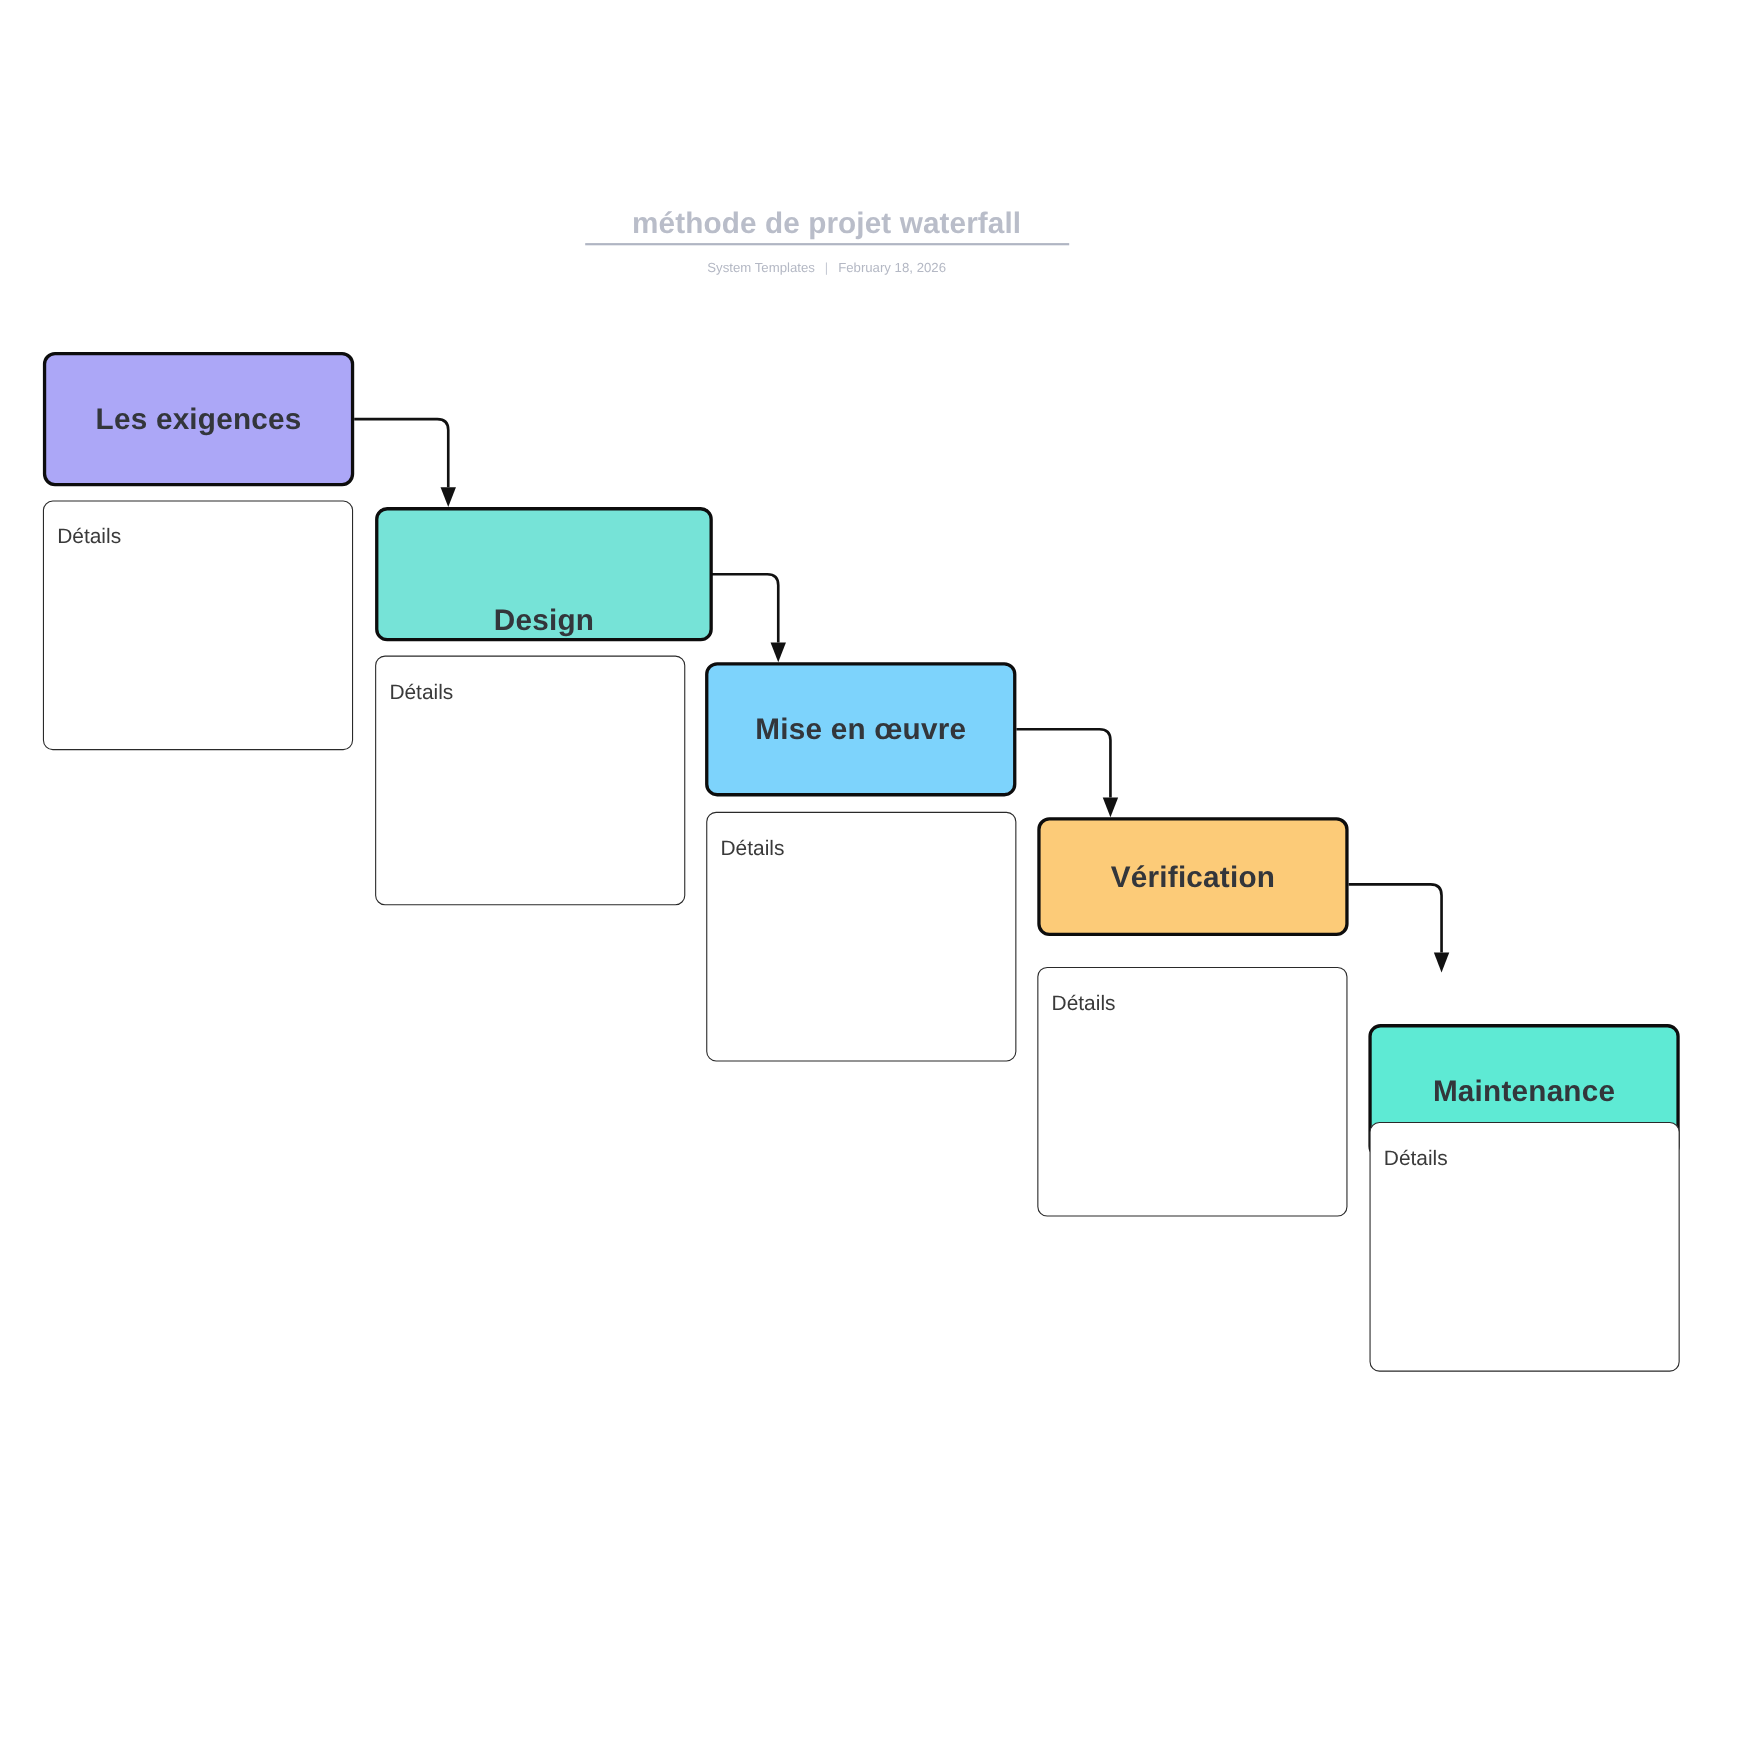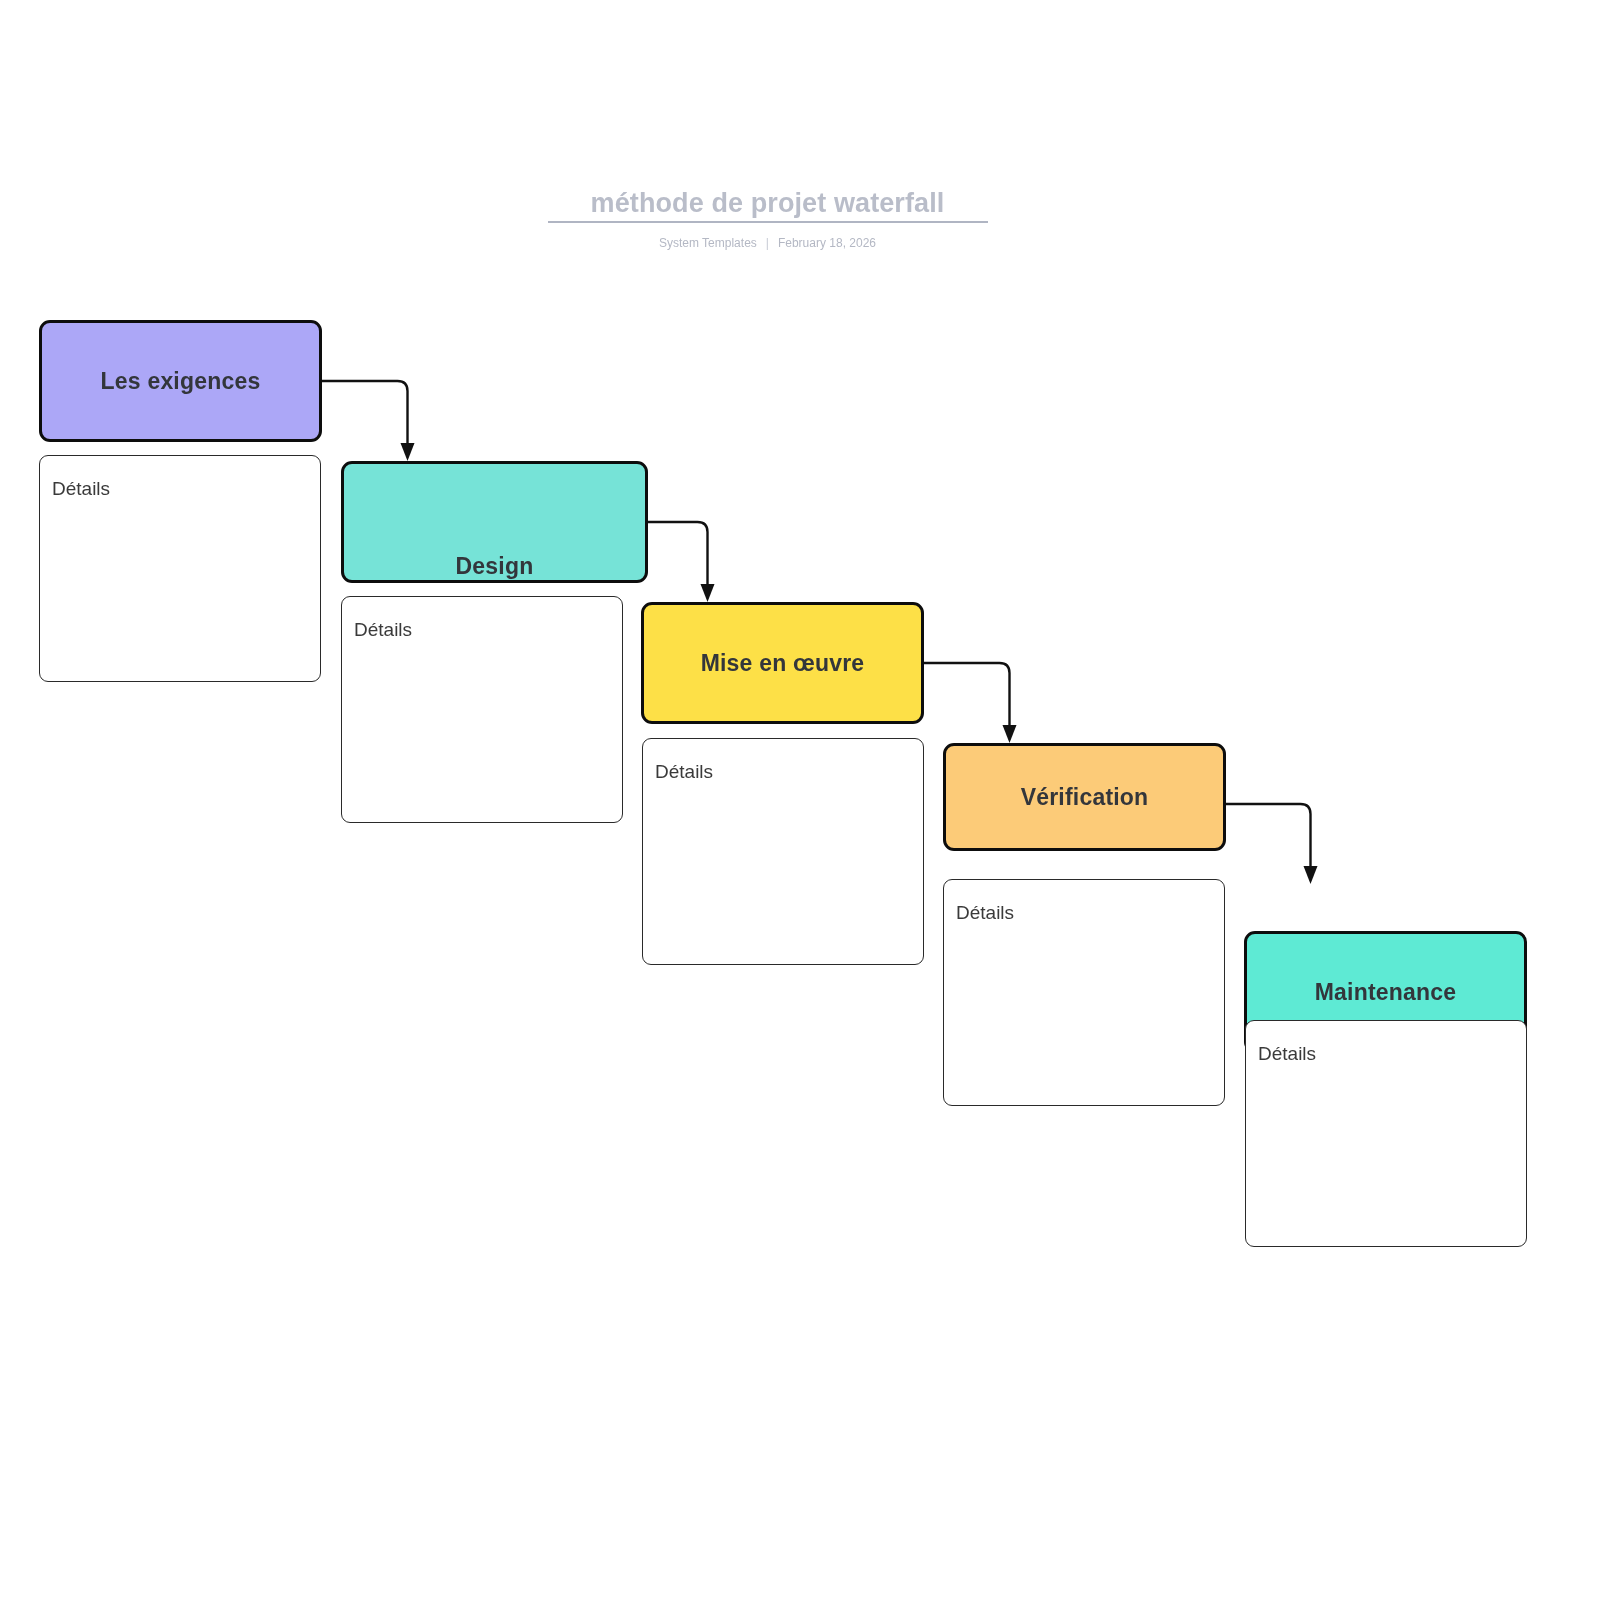--- a/index.html
+++ b/index.html
@@ -15,21 +15,20 @@
     overflow: hidden;
   }
 
   
   #header {
     position: absolute;
     left: 0;
     top: 186px;
     width: 1503px;
     text-align: center;
-    padding-left: 16px;
   }
   #doc-title {
     font-size: 27px;
     font-weight: bold;
     color: #b9bdc9;
     letter-spacing: 0.1px;
     line-height: 34px;
   }
   #title-rule {
     width: 440px;
@@ -71,21 +70,21 @@
   .stage-box {
     position: absolute;
     box-sizing: border-box;
     border: 3px solid #0d0d0d;
     border-radius: 11px;
     display: flex;
     align-items: center;
     justify-content: center;
   }
   .stage-label {
-    font-size: 23px;
+    font-size: 27px;
     font-weight: bold;
     color: #33363b;
     text-align: center;
     letter-spacing: 0.2px;
   }
 
   
   .details-box {
     position: absolute;
     box-sizing: border-box;
@@ -136,21 +135,21 @@
     </div>
     <div class="details-box" style="left: 39px; top: 455px; width: 282px; height: 227px;">
       <div class="details-label">Détails</div>
     </div>
     <div class="stage-box" style="left: 341px; top: 461px; width: 307px; height: 122px; background: rgb(118, 227, 215); align-items: flex-end;">
       <div class="stage-label">Design</div>
     </div>
     <div class="details-box" style="left: 341px; top: 596px; width: 282px; height: 227px;">
       <div class="details-label">Détails</div>
     </div>
-    <div class="stage-box" style="left: 641px; top: 602px; width: 283px; height: 122px; background: #fde047;">
+    <div class="stage-box" style="left: 641px; top: 602px; width: 283px; height: 122px; background: #7dd3fc;">
       <div class="stage-label">Mise en œuvre</div>
     </div>
     <div class="details-box" style="left: 642px; top: 738px; width: 282px; height: 227px;">
       <div class="details-label">Détails</div>
     </div>
     <div class="stage-box" style="left: 943px; top: 743px; width: 283px; height: 108px; background: rgb(252, 203, 120);">
       <div class="stage-label">Vérification</div>
     </div>
     <div class="details-box" style="left: 943px; top: 879px; width: 282px; height: 227px;">
       <div class="details-label">Détails</div>

